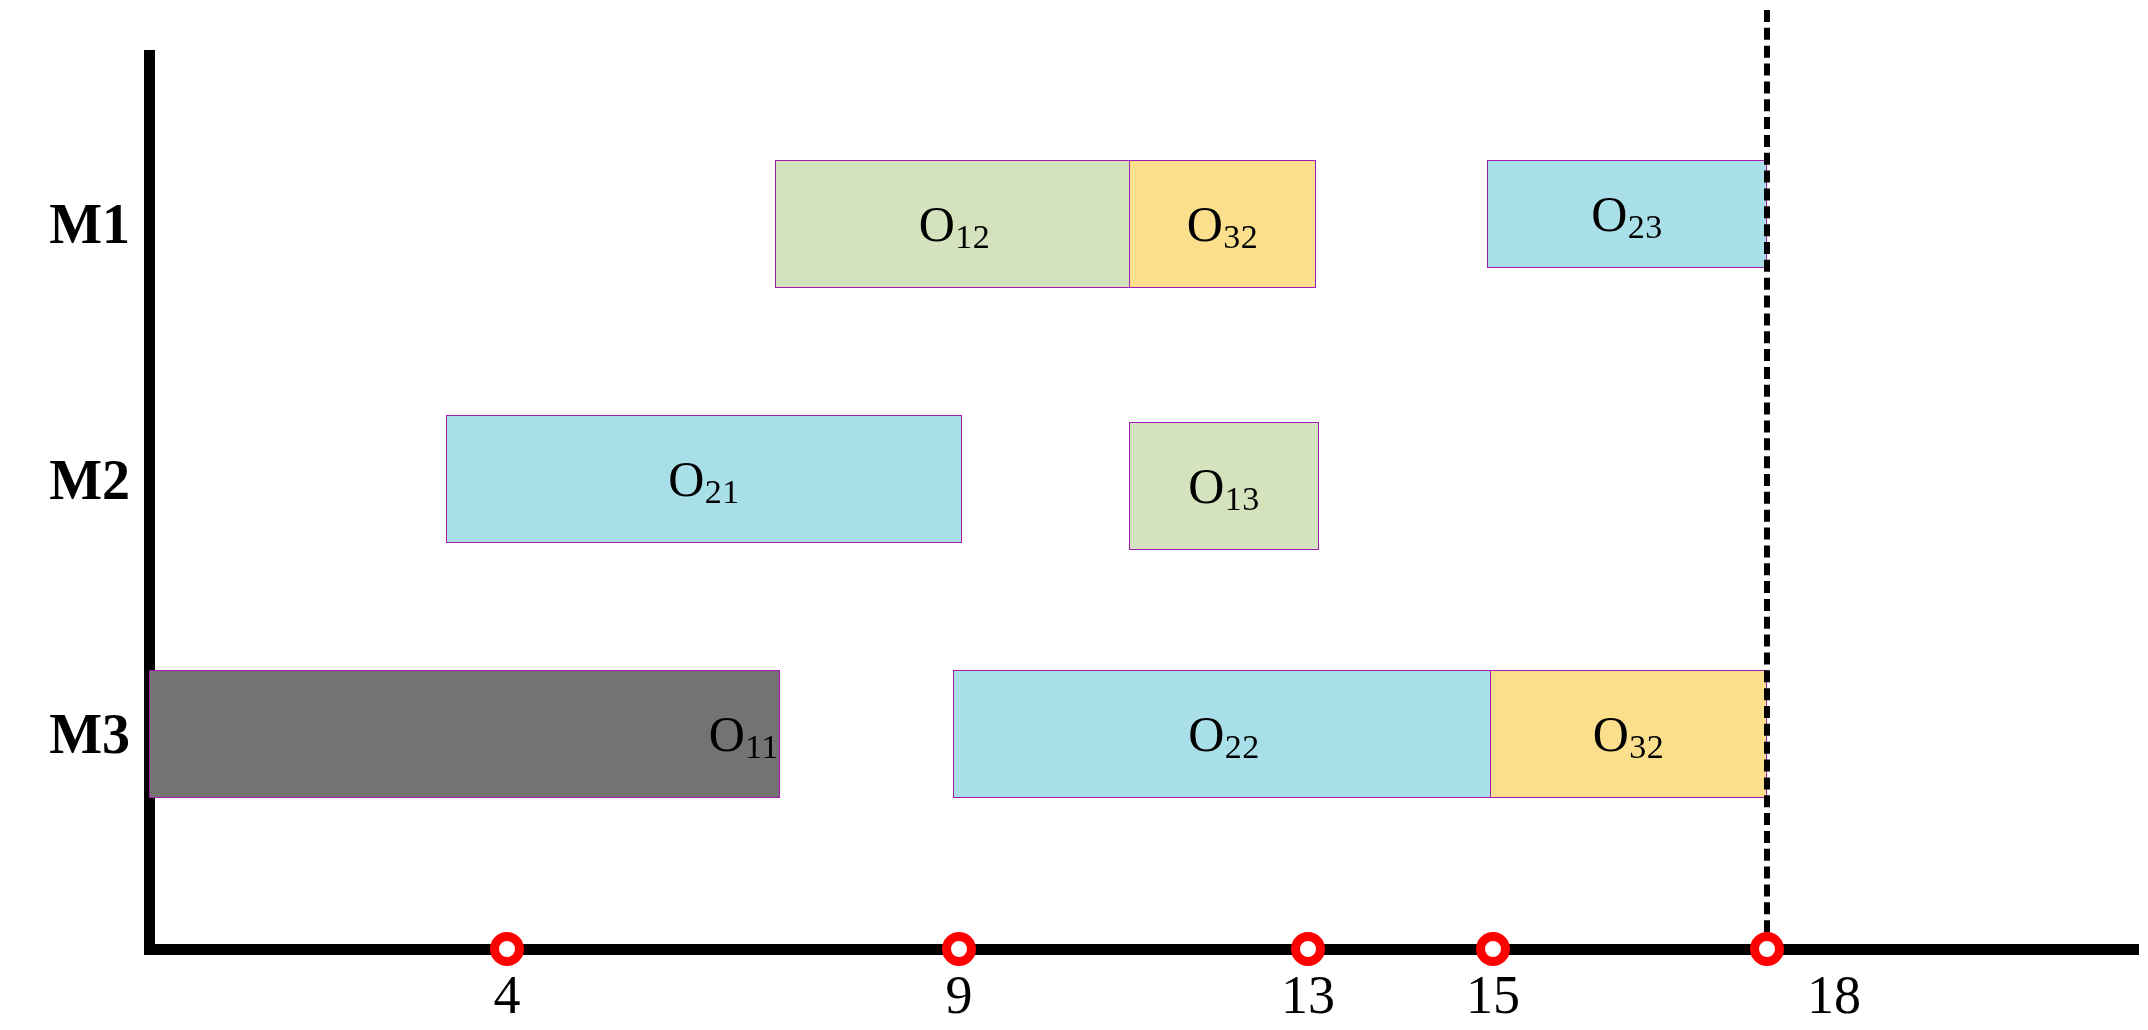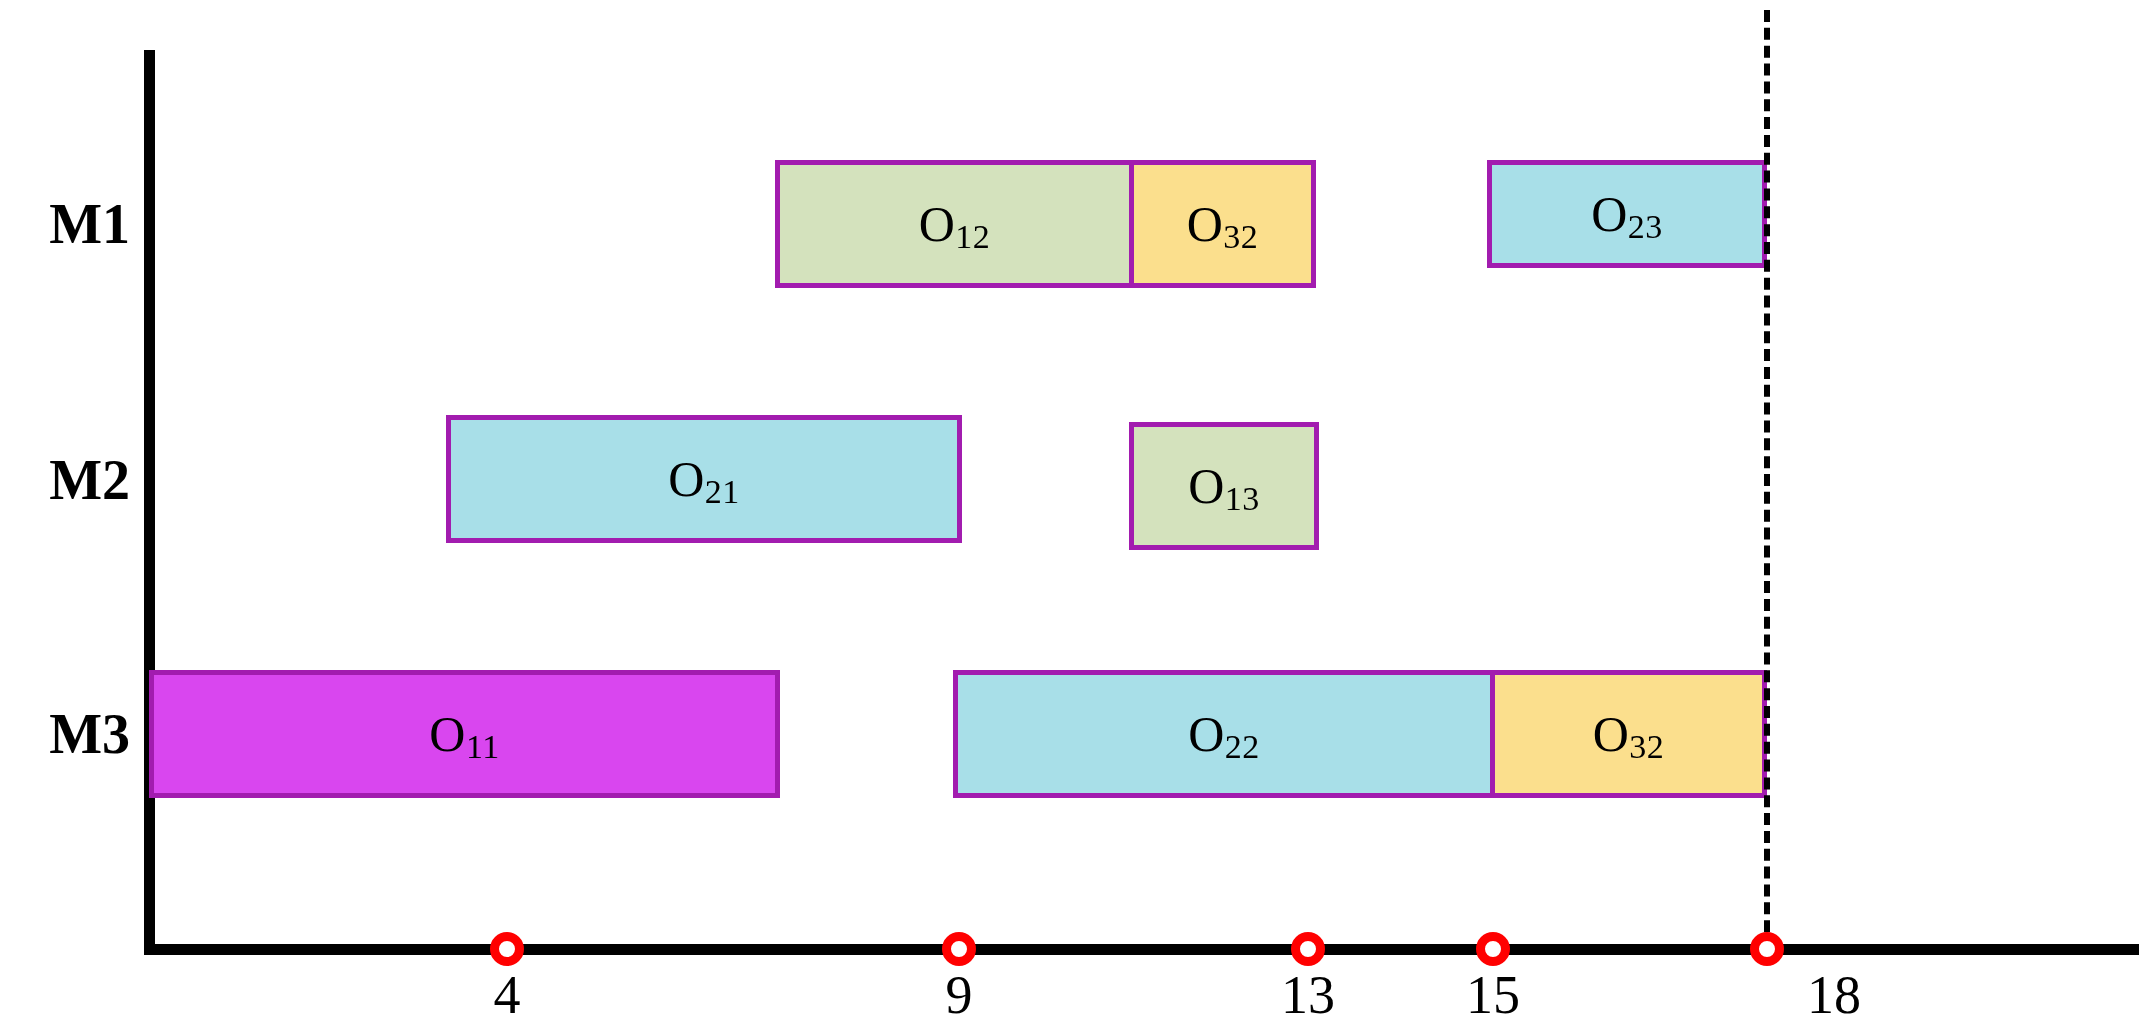--- a/index.html
+++ b/index.html
@@ -37,21 +37,21 @@
     letter-spacing: 0px;
     line-height: 1;
     text-align: right;
     white-space: nowrap;
   }
 
   
   .bar {
     position: absolute;
     box-sizing: border-box;
-    border: 5px solid #a21caf;
+    border: 1px solid #a21caf;
     display: flex;
     align-items: center;
     justify-content: center;
     overflow: hidden;
   }
   .bar-label {
     font-size: 50px;
     color: #000000;
     white-space: nowrap;
     line-height: 1;
@@ -114,21 +114,21 @@
     <span class="bar-label"><span>O</span><sub>23</sub></span>
   </div>
 
   <div class="bar" style="left:446px; top:415px; width:516px; height:128px; background:#a8dfe8;">
     <span class="bar-label"><span>O</span><sub>21</sub></span>
   </div>
   <div class="bar" style="left:1129px; top:415px; width:190px; height:128px; background:#d4e2bd;margin-top:7px;">
     <span class="bar-label"><span>O</span><sub>13</sub></span>
   </div>
 
-  <div class="bar" style="left:149px; top:670px; width:631px; height:128px; background:#d946ef;">
+  <div class="bar" style="left:149px; top:670px; width:631px; height:128px; background:#737373;justify-content:flex-end;">
     <span class="bar-label"><span>O</span><sub>11</sub></span>
   </div>
   <div class="bar" style="left:953px; top:670px; width:542px; height:128px; background:#a8dfe8;">
     <span class="bar-label"><span>O</span><sub>22</sub></span>
   </div>
   <div class="bar" style="left:1490px; top:670px; width:277px; height:128px; background:#fbdf8d;">
     <span class="bar-label"><span>O</span><sub>32</sub></span>
   </div>
 
   <div class="makespan-line" style="left:1764px; top:10px; height:940px;"></div>

